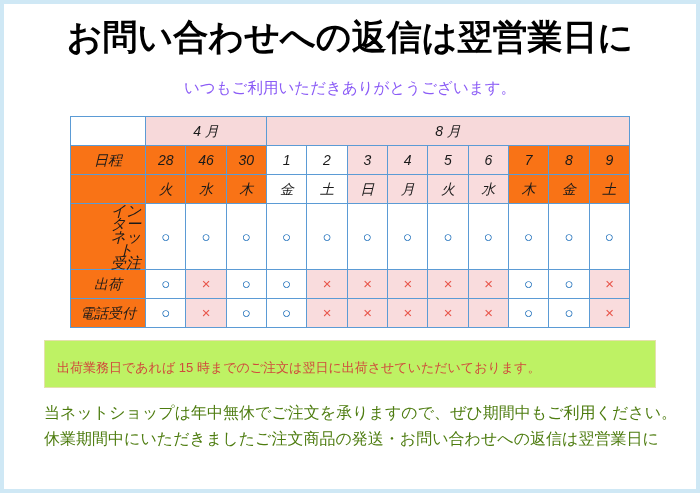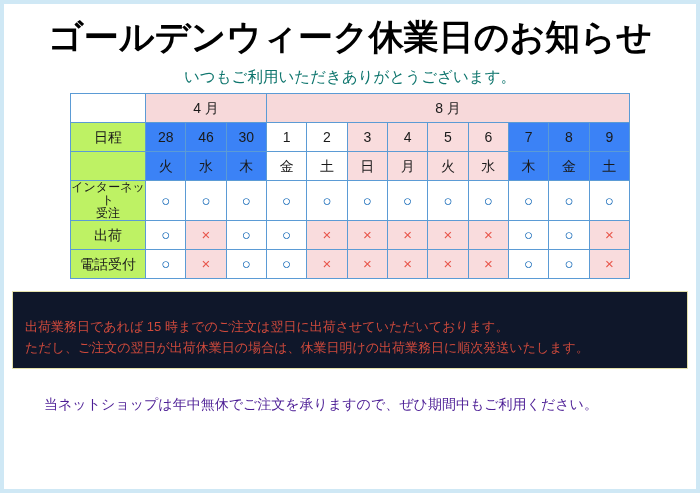--- a/index.html
+++ b/index.html
@@ -27,96 +27,98 @@
     font-size: 35px;
     font-weight: bold;
     letter-spacing: 0px;
     margin-top: 10px;
     color: #000000;
     white-space: nowrap;
   }
   .lead {
     text-align: center;
     font-size: 15.5px;
-    color: #0f766e;
-    margin-top: 4px;
+    color: #8b5cf6;
+    margin-top: 15px;
     line-height: 1.55;
   }
   .lead div { white-space: nowrap; }
 
   .table-wrap {
-    margin: 4px auto 0 auto;
+    margin: 16px auto 0 auto;
     width: 560px;
+    font-style: italic;
   }
   table.sched {
     border-collapse: collapse;
     width: 100%;
     table-layout: fixed;
   }
   table.sched td {
     border: 1px solid #5b9bd5;
     text-align: center;
     font-size: 14px;
     color: #1a1a1a;
     padding: 0;
     height: 28px;
     line-height: 28px;
   }
   .lbl {
     width: 74px;
-    background: #bef264;
+    background: #f97316;
     font-size: 12px;
   }
   .lbl.small {
-    font-size: 12px;
+    font-size: 15px;
     line-height: 13px;
+    padding-left: 36px;
   }
   .lbl.small span { display: block; }
   .month {
     background: #f7d9da;
     font-size: 15px;
     height: 30px;
     line-height: 30px;
   }
   .pink { background: #f9dcdd; }
-  .yellow { background: #3b82f6; }
+  .yellow { background: #f97316; }
   .white { background: #ffffff; }
   .mark-o { color: #0b63b5; font-size: 15px; }
   .mark-x { color: #e8564b; font-size: 15px; }
   .dayrow td, .daterow td { height: 30px; line-height: 30px; font-size: 15px; }
 
   .notice {
     margin: 12px auto 0 auto;
-    width: 676px;
-    background: #0f172a;
+    width: 612px;
+    background: #bef264;
     border: 1px solid #e4e1ab;
     box-sizing: border-box;
-    padding: 24px 10px 9px 12px;
+    padding: 16px 10px 9px 12px;
   }
   .notice div {
     color: #d04a3c;
     font-size: 13px;
     line-height: 1.65;
     white-space: nowrap;
   }
   .footer {
-    margin: 24px auto 0 auto;
+    margin: 12px auto 0 auto;
     width: 612px;
-    font-size: 14px;
+    font-size: 16px;
     line-height: 1.62;
-    color: #4c1d95;
+    color: #4d7c0f;
   }
   .footer div { white-space: nowrap; }
 </style>
 </head>
 <body>
 
 <div class="page">
 
-  <div class="title">ゴールデンウィーク休業日のお知らせ</div>
+  <div class="title">お問い合わせへの返信は翌営業日に</div>
 
   <div class="lead">
     <div>いつもご利用いただきありがとうございます。</div>
   </div>
 
   <div class="table-wrap">
     <table class="sched">
       <tbody>
         <tr>
           <td class="lbl white"></td>
@@ -200,20 +202,20 @@
           <td class="white"><span class="mark-o">○</span></td>
           <td class="white"><span class="mark-o">○</span></td>
           <td class="pink"><span class="mark-x">×</span></td>
         </tr>
       </tbody>
     </table>
   </div>
 
   <div class="notice">
     <div>出荷業務日であれば 15 時までのご注文は翌日に出荷させていただいております。</div>
-    <div>ただし、ご注文の翌日が出荷休業日の場合は、休業日明けの出荷業務日に順次発送いたします。</div>
   </div>
 
   <div class="footer">
     <div>当ネットショップは年中無休でご注文を承りますので、ぜひ期間中もご利用ください。</div>
+    <div>休業期間中にいただきましたご注文商品の発送・お問い合わせへの返信は翌営業日に</div>
   </div>
 
 </div>
 
 </body></html>

